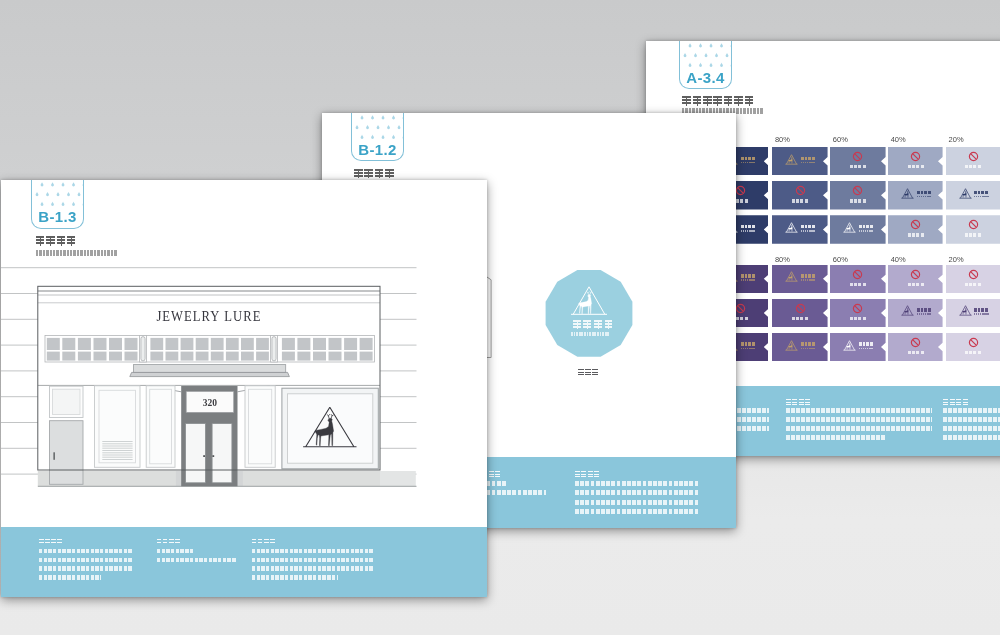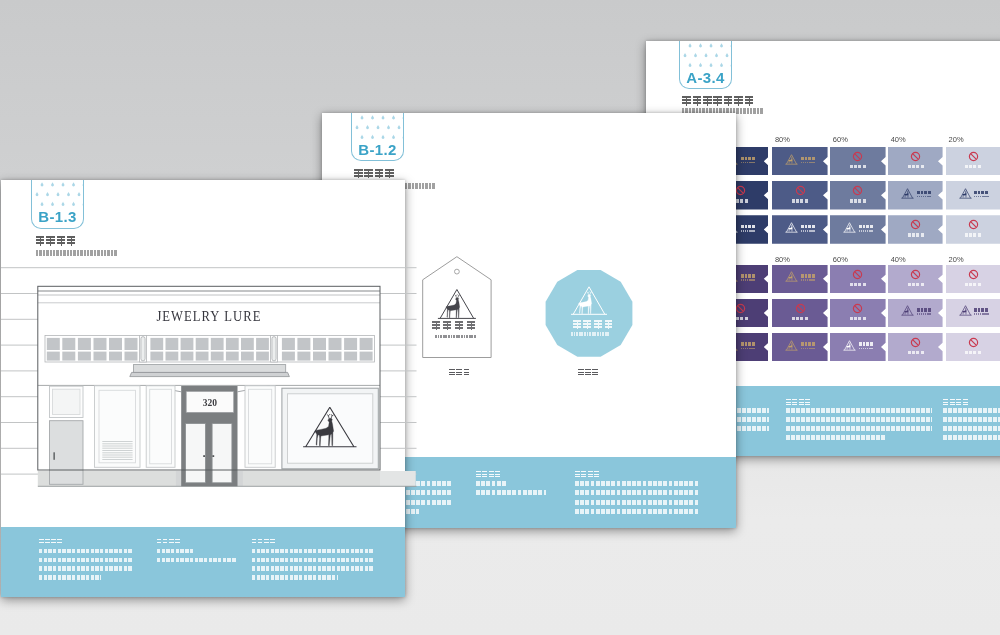--- a/index.html
+++ b/index.html
@@ -439,21 +439,21 @@
 <b style="left:252.5px;top:358.2px;width:5.2px;height:5.8px;opacity:0.92;background:repeating-linear-gradient(180deg,#ffffff 0 1.3px,transparent 1.3px 2.6px)"></b>
     <b style="left:259.0px;top:358.2px;width:5.2px;height:5.8px;opacity:0.92;background:repeating-linear-gradient(180deg,#ffffff 0 1.3px,transparent 1.3px 2.6px)"></b>
     <b style="left:265.5px;top:358.2px;width:5.2px;height:5.8px;opacity:0.92;background:repeating-linear-gradient(180deg,#ffffff 0 1.3px,transparent 1.3px 2.6px)"></b>
     <b style="left:272.0px;top:358.2px;width:5.2px;height:5.8px;opacity:0.92;background:repeating-linear-gradient(180deg,#ffffff 0 1.3px,transparent 1.3px 2.6px)"></b>
     <b style="left:252.5px;top:368.2px;width:123.0px;height:4.8px;opacity:0.8;background:repeating-linear-gradient(90deg,#ffffff 0 3.74px,transparent 3.74px 5.20px)"></b>
     <b style="left:252.5px;top:377.6px;width:123.0px;height:4.8px;opacity:0.8;background:repeating-linear-gradient(90deg,#ffffff 0 3.74px,transparent 3.74px 5.20px)"></b>
     <b style="left:252.5px;top:387.0px;width:123.0px;height:4.8px;opacity:0.8;background:repeating-linear-gradient(90deg,#ffffff 0 3.74px,transparent 3.74px 5.20px)"></b>
     <b style="left:252.5px;top:396.4px;width:123.0px;height:4.8px;opacity:0.8;background:repeating-linear-gradient(90deg,#ffffff 0 3.74px,transparent 3.74px 5.20px)"></b>
 </div>
 
-<div class="card" style="left:1px;top:180.3px;width:404px;height:417.2px;z-index:3">
+<div class="card" style="left:1px;top:180.3px;width:486px;height:417.2px;z-index:3">
 <div class="badge" style="left:30px;top:0;width:51px;height:47.5px;line-height:74px"><svg style="left:0;top:0" width="51" height="31">
         <g transform="translate(8.6 2.0) scale(0.55)">
           <path d="M2.6 0 C2.6 2.0 0 3.4 0 5.4 a2.6 2.6 0 0 0 5.2 0 C5.2 3.4 2.6 2.0 2.6 0 Z" fill="#abd7e7"></path>
         </g>
         <g transform="translate(19.1 2.0) scale(0.55)">
           <path d="M2.6 0 C2.6 2.0 0 3.4 0 5.4 a2.6 2.6 0 0 0 5.2 0 C5.2 3.4 2.6 2.0 2.6 0 Z" fill="#abd7e7"></path>
         </g>
         <g transform="translate(29.6 2.0) scale(0.55)">
           <path d="M2.6 0 C2.6 2.0 0 3.4 0 5.4 a2.6 2.6 0 0 0 5.2 0 C5.2 3.4 2.6 2.0 2.6 0 Z" fill="#abd7e7"></path>
         </g>

